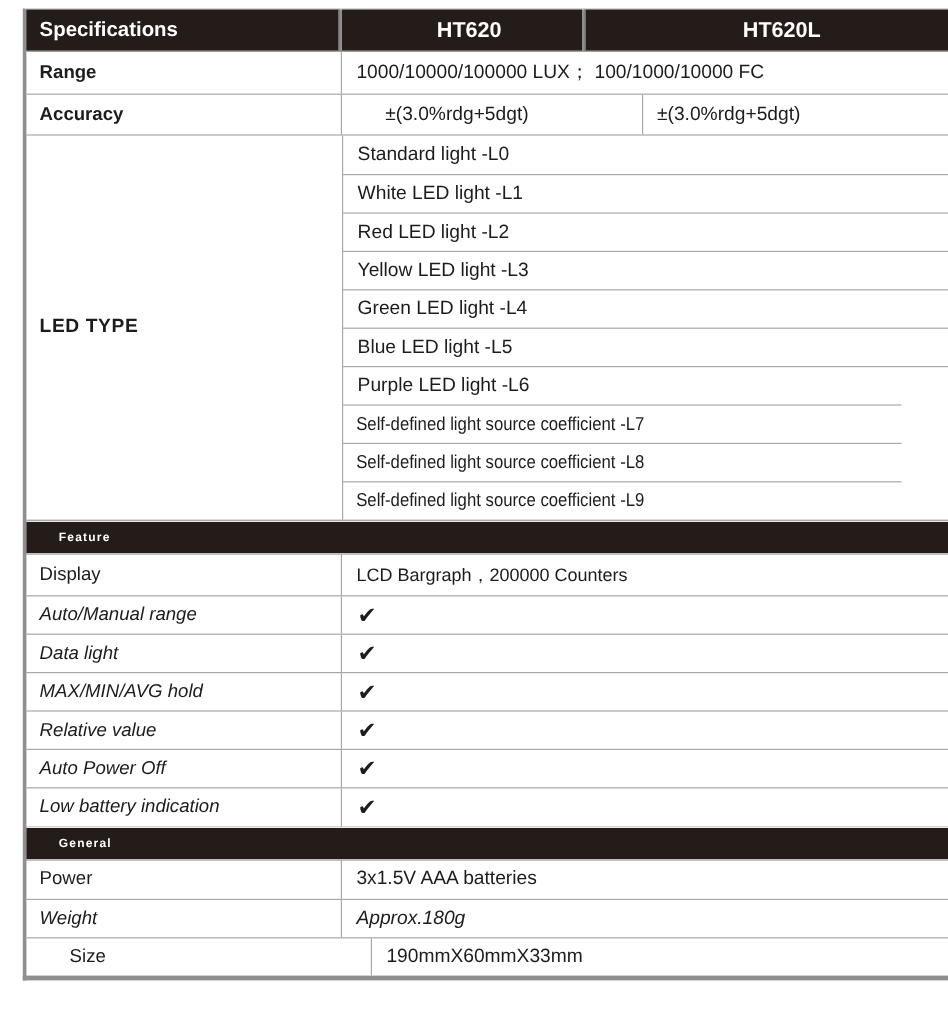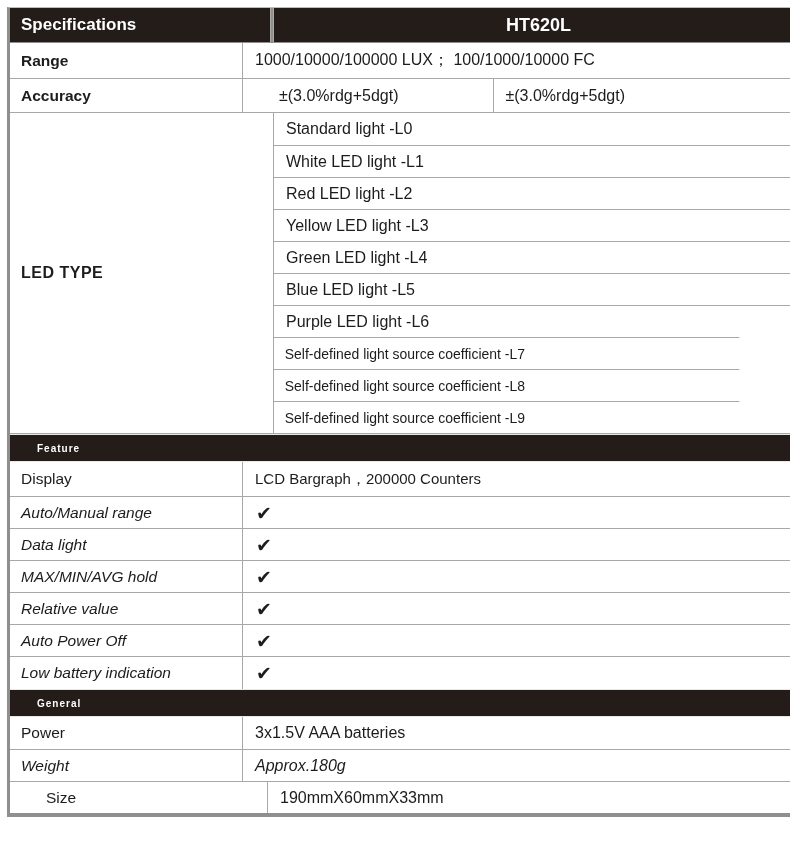--- a/index.html
+++ b/index.html
@@ -9,21 +9,21 @@
     --text:#1c1c1c;
   }
   *{box-sizing:border-box;margin:0;padding:0;}
   html,body{width:790px;background:#ffffff;}
   body{
     height:845px;
     font-family:"Liberation Sans","DejaVu Sans",sans-serif;
     color:var(--text);
     overflow:hidden;
   }
-  .page{padding:7px 1px 0 7px;}
+  .page{padding:7px 1px 0 19px;}
   .spec-table{
     width:788px;
     border-left:3px solid var(--border);
     border-right:4px solid var(--border);
     border-bottom:4px solid var(--border);
     border-top:1px solid #bdbdbd;
     background:#ffffff;
   }
   
   .head-row{
@@ -41,21 +41,21 @@
     align-items:center;
     height:100%;
   }
   .hcell.c1{width:261px;font-size:17px;padding-left:11px;}
   .hcell.c2{width:200px;font-size:18px;justify-content:center;}
   .hcell.c3{flex:1;font-size:18px;justify-content:center;}
   
   .row{display:flex;border-bottom:1.5px solid var(--line);}
   .row.last{border-bottom:none;}
   .cell{display:flex;align-items:center;}
-  .c1{width:233px;padding-left:11px;border-right:1.5px solid var(--line);}
+  .c1{width:263px;padding-left:11px;border-right:1.5px solid var(--line);}
   .c2{width:201.5px;padding-left:12px;}
   .c3{flex:1;padding-left:12px;border-left:1.5px solid var(--line);}
   .merged{flex:1;padding-left:12px;}
   .lbl{font-size:15.5px;}
   .bold{font-weight:bold;}
   .val{font-size:16px;}
   .h36{height:36px;} .h34{height:34px;gap:24px;} .h35{height:35px;}
   .h33{height:33px;} .h32{height:32px;font-style:italic;} .h31{height:31px;margin-left:25px;}
   
   .led-block{display:flex;border-bottom:1.5px solid var(--line);}
@@ -90,20 +90,21 @@
   }
 </style>
 </head>
 <body>
 
 <div class="page">
   <div class="spec-table">
 
     <div class="head-row">
       <div class="hcell c1">Specifications</div>
+      <div class="hcell c2">HT620</div>
       <div class="hcell c3">HT620L</div>
     </div>
 
     <div class="row h36">
       <div class="cell c1 lbl bold">Range</div>
       <div class="cell merged val">1000/10000/100000 LUX； 100/1000/10000 FC</div>
     </div>
 
     <div class="row h34">
       <div class="cell c1 lbl bold">Accuracy</div>

